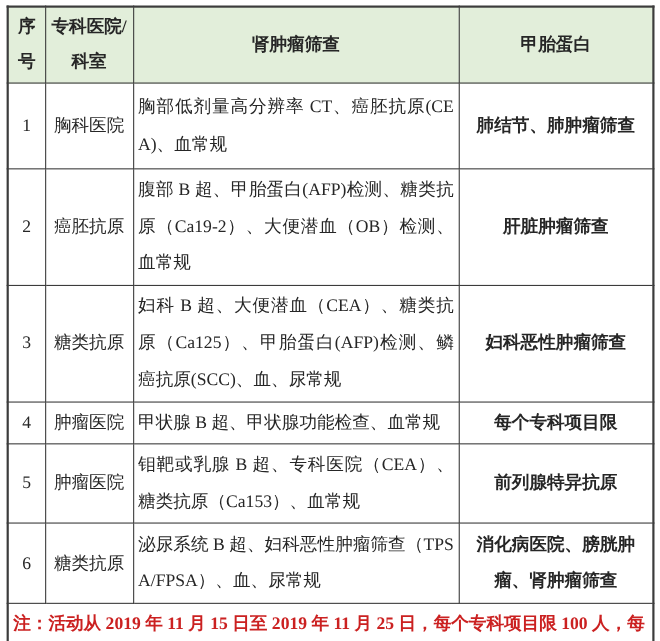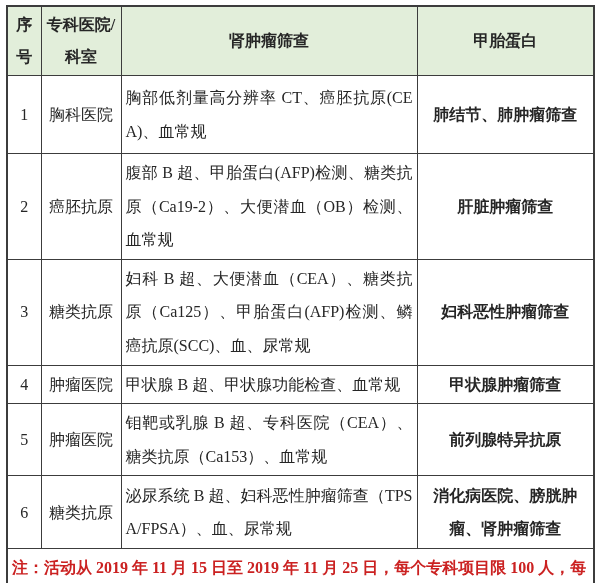--- a/index.html
+++ b/index.html
@@ -117,21 +117,21 @@
         <td class="cell-no">3</td>
         <td class="cell-dept">糖类抗原</td>
         <td class="cell-items">妇科 B 超、大便潜血（CEA）、糖类抗原（Ca125）、甲胎蛋白(AFP)检测、鳞癌抗原(SCC)、血、尿常规</td>
         <td class="cell-purpose">妇科恶性肿瘤筛查</td>
       </tr>
 
       <tr class="row-4">
         <td class="cell-no">4</td>
         <td class="cell-dept">肿瘤医院</td>
         <td class="cell-items">甲状腺 B 超、甲状腺功能检查、血常规</td>
-        <td class="cell-purpose">甲状腺肿瘤筛查</td>
+        <td class="cell-purpose">每个专科项目限</td>
       </tr>
 
       <tr class="row-5">
         <td class="cell-no">5</td>
         <td class="cell-dept">肿瘤医院</td>
         <td class="cell-items">钼靶或乳腺 B 超、专科医院（CEA）、糖类抗原（Ca153）、血常规</td>
         <td class="cell-purpose">前列腺特异抗原</td>
       </tr>
 
       <tr class="row-6">

